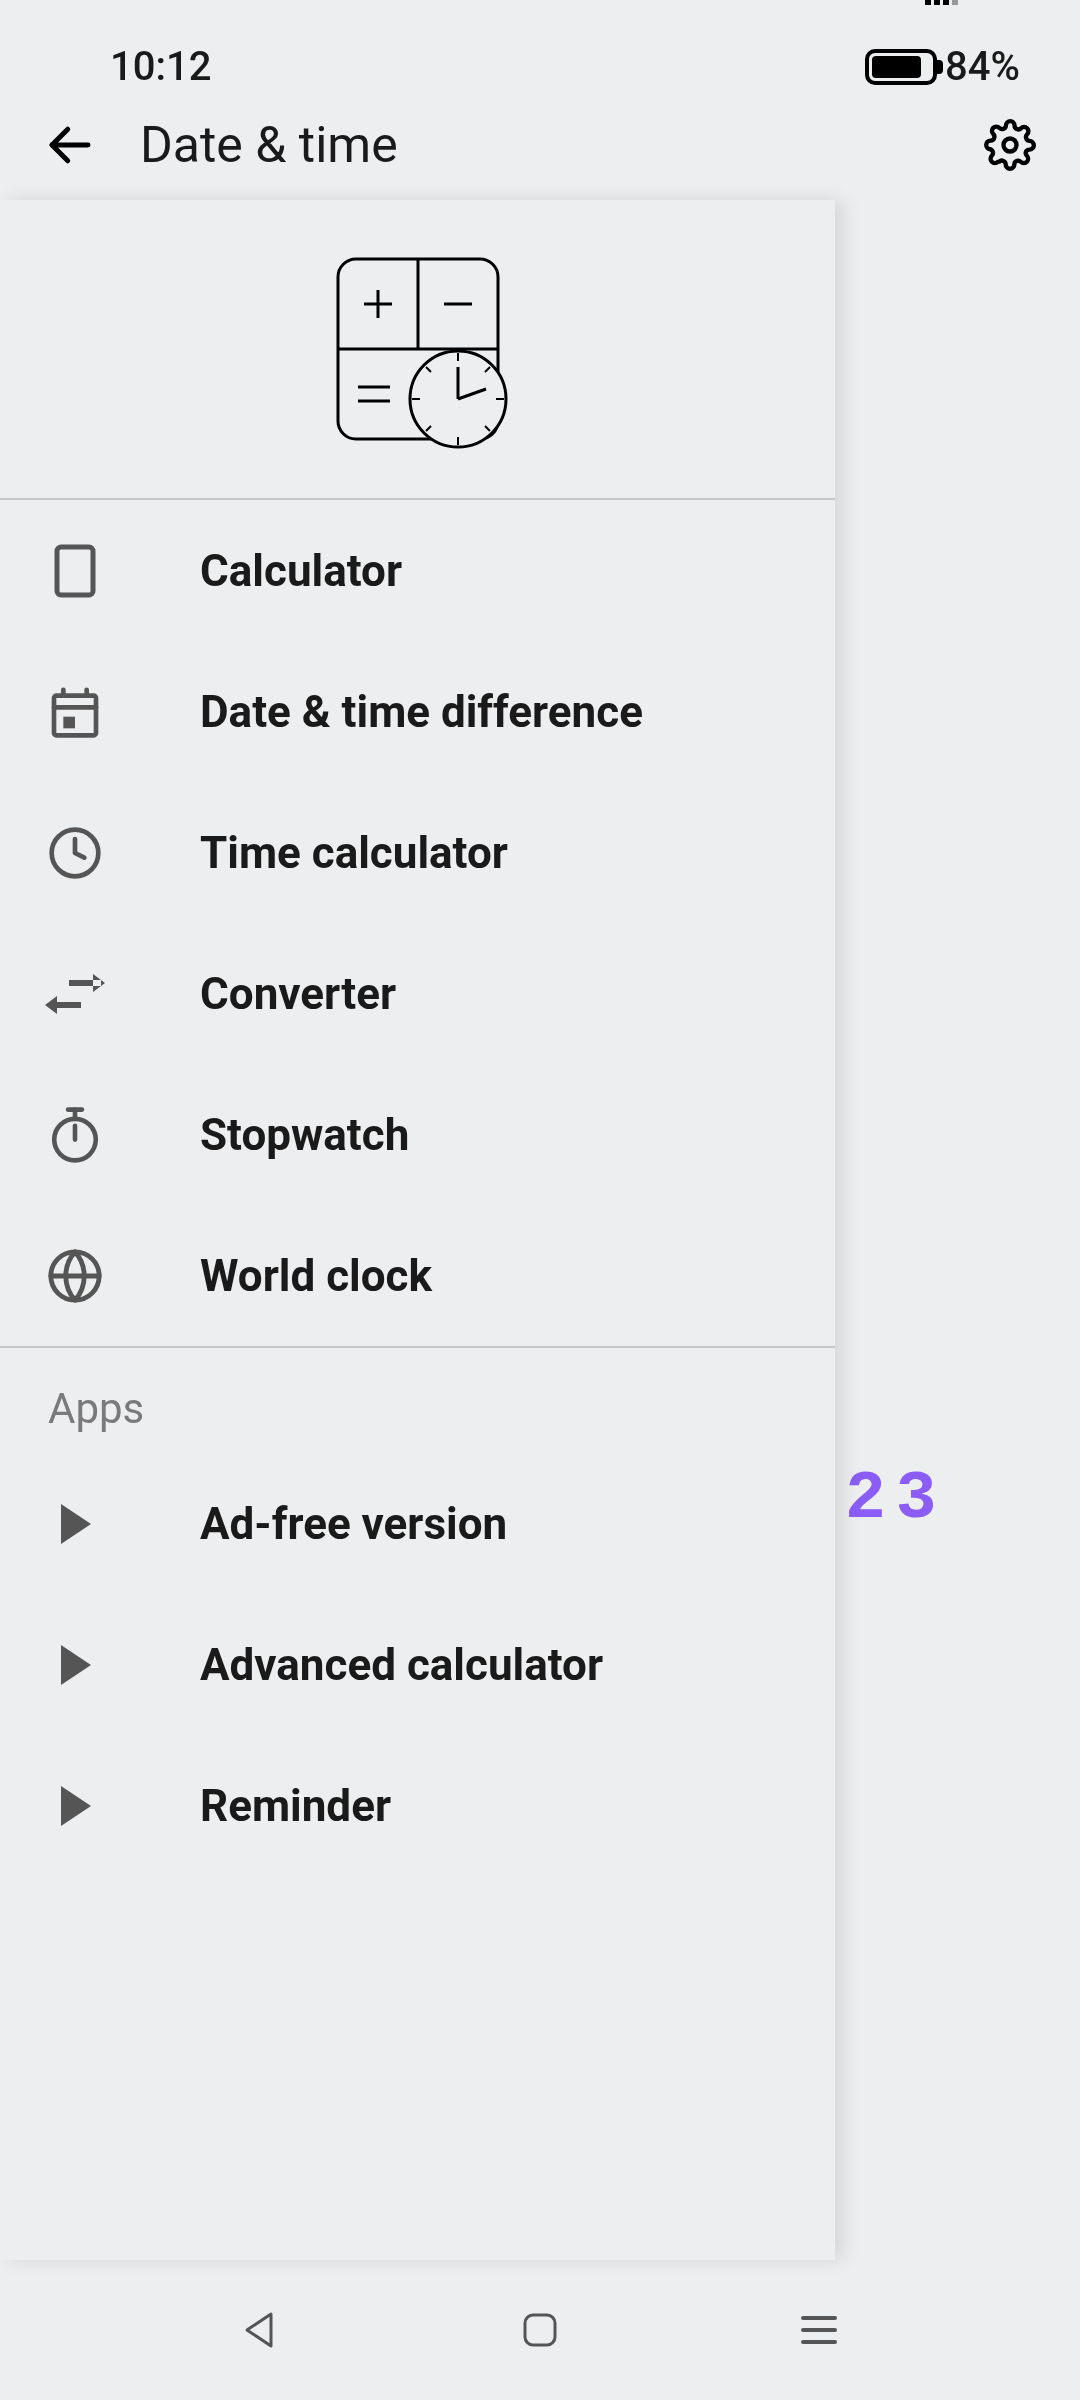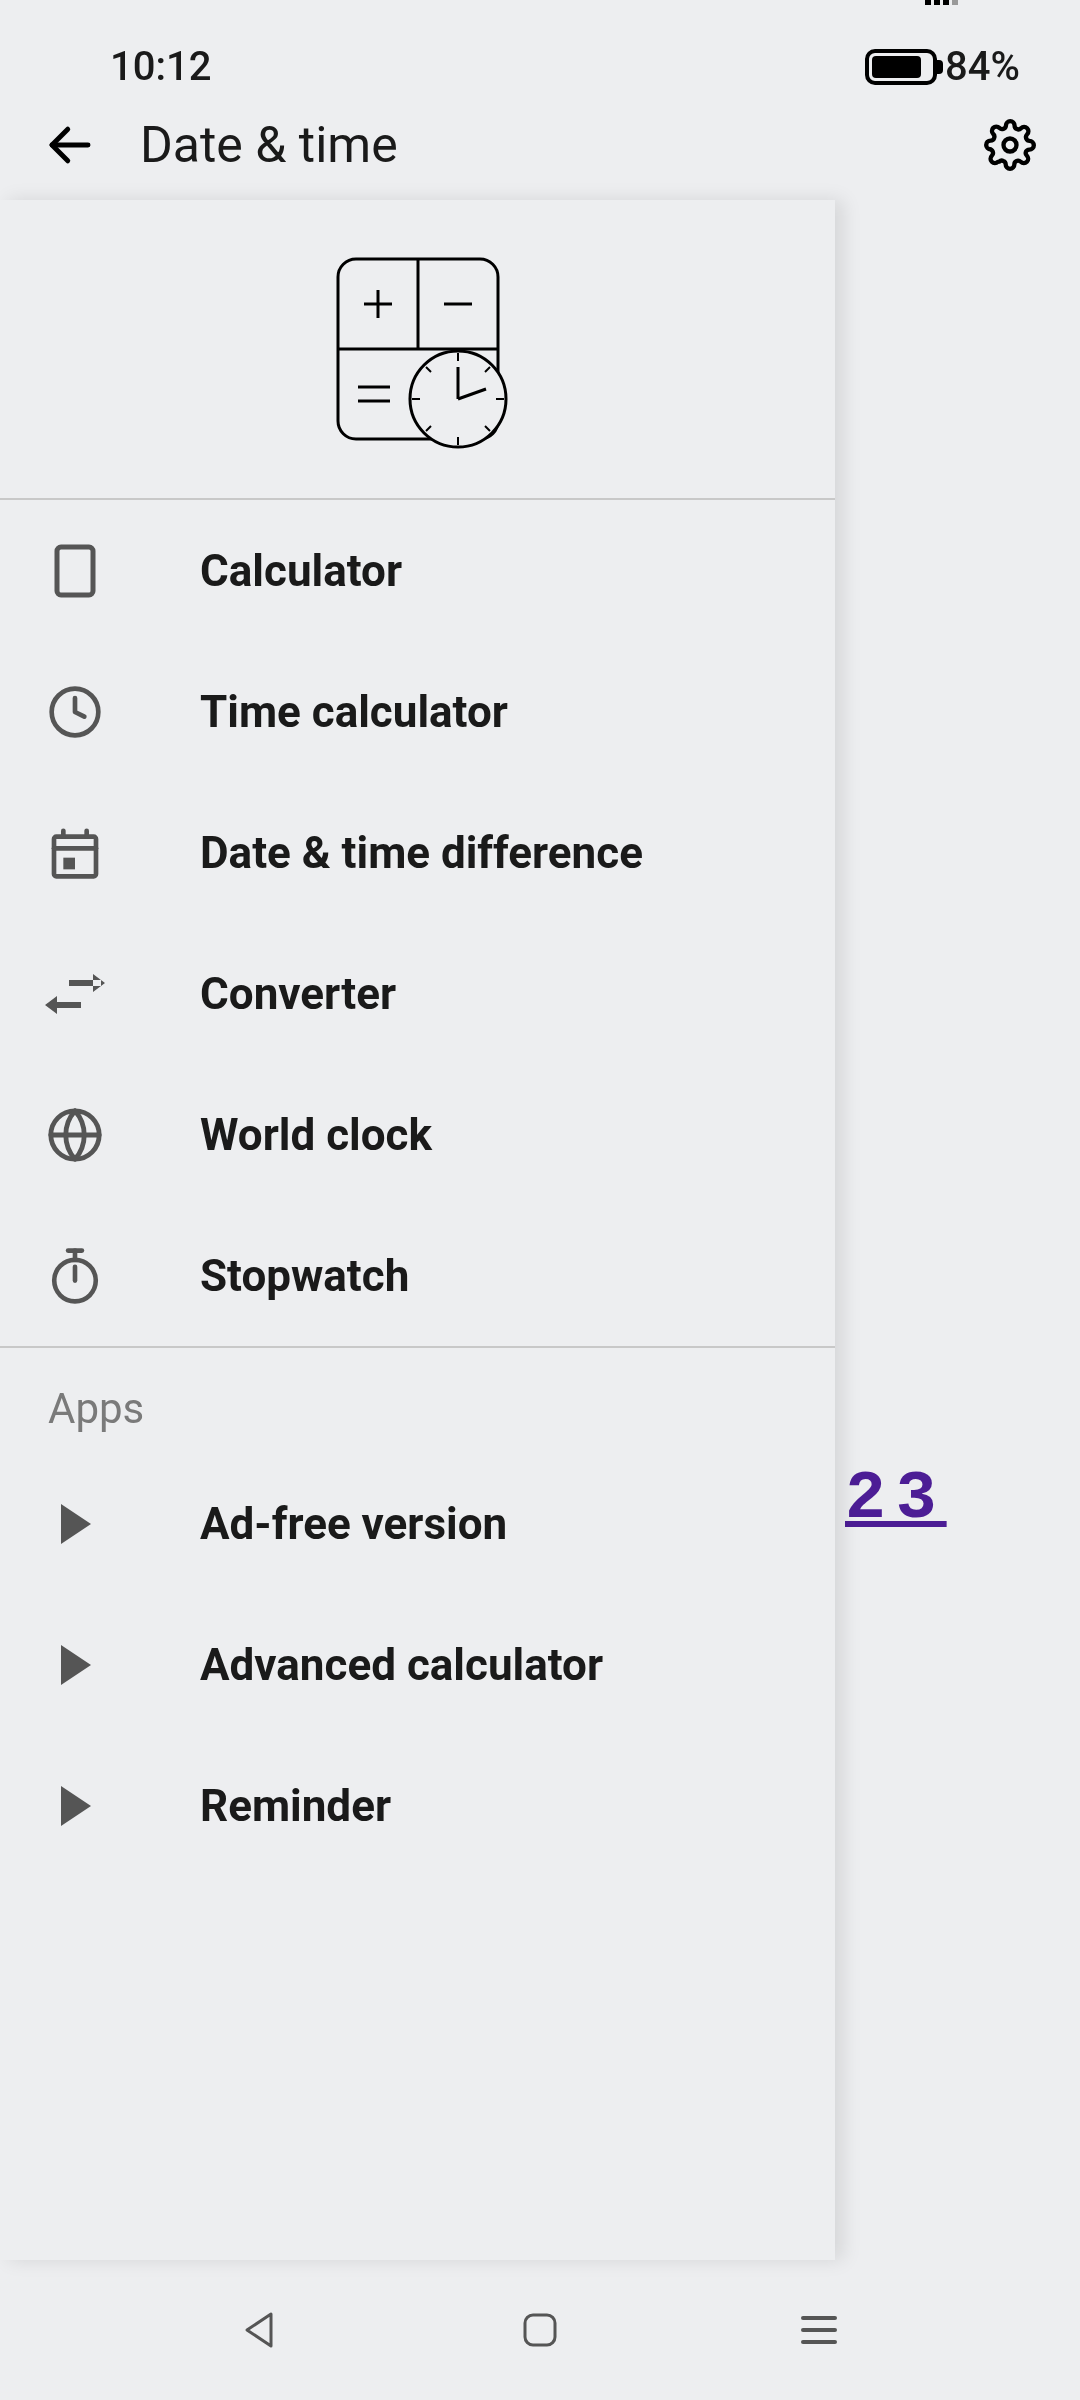--- a/index.html
+++ b/index.html
@@ -92,22 +92,21 @@
 
 
 .bg-number {
   position: absolute;
   top: 1460px;
   left: 845px;
   font-family: "DS-Digital", "Courier New", monospace;
   font-size: 68px;
   font-weight: 600;
   letter-spacing: 10px;
-  color: #4c1d95;
-  text-decoration: underline;
+  color: #8b5cf6;
 }
 
 
 .nav-bar {
   position: absolute;
   bottom: 0; left: 0; right: 0;
   height: 140px;
   display: flex;
   align-items: center;
   justify-content: space-around;
@@ -188,72 +187,72 @@
       <svg width="48" height="56" viewBox="0 0 48 56" fill="none" stroke="#555" stroke-width="5" stroke-linejoin="round">
           <rect x="6" y="4" width="36" height="48" rx="4"></rect>
         </svg>
     </div>
     <span class="label">Calculator</span>
   </div>
 
   <div class="menu-item">
     <div class="icon-slot">
       <svg width="56" height="56" viewBox="0 0 24 24" fill="none" stroke="#555" stroke-width="2" stroke-linecap="round" stroke-linejoin="round">
-          <circle cx="12" cy="12" r="10"></circle>
-          <polyline points="12,6 12,12 16,14"></polyline>
-        </svg>
-    </div>
-    <span class="label">Time calculator</span>
-  </div>
-
-  <div class="menu-item">
-    <div class="icon-slot">
-      <svg width="56" height="56" viewBox="0 0 24 24" fill="none" stroke="#555" stroke-width="2" stroke-linecap="round" stroke-linejoin="round">
           <rect x="3" y="5" width="18" height="17" rx="1"></rect>
           <line x1="3" y1="10" x2="21" y2="10"></line>
           <line x1="7" y1="2.5" x2="7" y2="5"></line>
           <line x1="17" y1="2.5" x2="17" y2="5"></line>
           <rect x="7" y="14" width="5" height="5" fill="#555" stroke="none"></rect>
         </svg>
     </div>
     <span class="label">Date &amp; time difference</span>
   </div>
 
+  <div class="menu-item">
+    <div class="icon-slot">
+      <svg width="56" height="56" viewBox="0 0 24 24" fill="none" stroke="#555" stroke-width="2" stroke-linecap="round" stroke-linejoin="round">
+          <circle cx="12" cy="12" r="10"></circle>
+          <polyline points="12,6 12,12 16,14"></polyline>
+        </svg>
+    </div>
+    <span class="label">Time calculator</span>
+  </div>
+
 
   <div class="menu-item">
     <div class="icon-slot">
       <svg width="60" height="44" viewBox="0 0 60 44" fill="#555">
           <path d="M4 30 L36 30 L36 36 L4 36 Z M0 33 L12 24 L12 42 Z"></path>
           <path d="M24 8 L56 8 L56 14 L24 14 Z M60 11 L48 2 L48 20 Z"></path>
         </svg>
     </div>
     <span class="label">Converter</span>
-  </div>
-
-  <div class="menu-item">
-    <div class="icon-slot">
-      <svg width="58" height="58" viewBox="0 0 24 24" fill="none" stroke="#555" stroke-width="2" stroke-linecap="round" stroke-linejoin="round">
-          <circle cx="12" cy="12" r="10"></circle>
-          <line x1="2" y1="12" x2="22" y2="12"></line>
-          <path d="M12 2a15 15 0 0 1 0 20a15 15 0 0 1 0-20"></path>
-        </svg>
-    </div>
-    <span class="label">World clock</span>
   </div>
 
   <div class="menu-item">
     <div class="icon-slot">
       <svg width="56" height="60" viewBox="0 0 24 26" fill="none" stroke="#555" stroke-width="2" stroke-linecap="round" stroke-linejoin="round">
           <circle cx="12" cy="15" r="9"></circle>
           <line x1="12" y1="15" x2="12" y2="9"></line>
           <line x1="9" y1="2" x2="15" y2="2"></line>
           <line x1="12" y1="2" x2="12" y2="6"></line>
         </svg>
     </div>
     <span class="label">Stopwatch</span>
+  </div>
+
+  <div class="menu-item">
+    <div class="icon-slot">
+      <svg width="58" height="58" viewBox="0 0 24 24" fill="none" stroke="#555" stroke-width="2" stroke-linecap="round" stroke-linejoin="round">
+          <circle cx="12" cy="12" r="10"></circle>
+          <line x1="2" y1="12" x2="22" y2="12"></line>
+          <path d="M12 2a15 15 0 0 1 0 20a15 15 0 0 1 0-20"></path>
+        </svg>
+    </div>
+    <span class="label">World clock</span>
   </div>
 
   <div class="section-header">Apps</div>
 
   <div class="menu-item">
     <div class="icon-slot">
       <svg width="40" height="44" viewBox="0 0 40 44" fill="#555">
           <polygon points="6,2 36,22 6,42"></polygon>
         </svg>
     </div>

